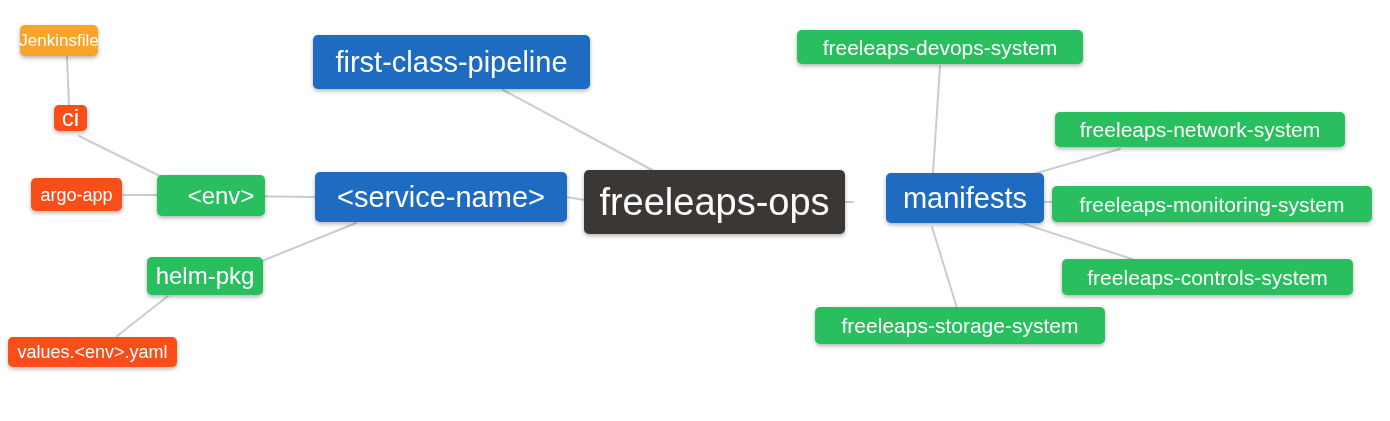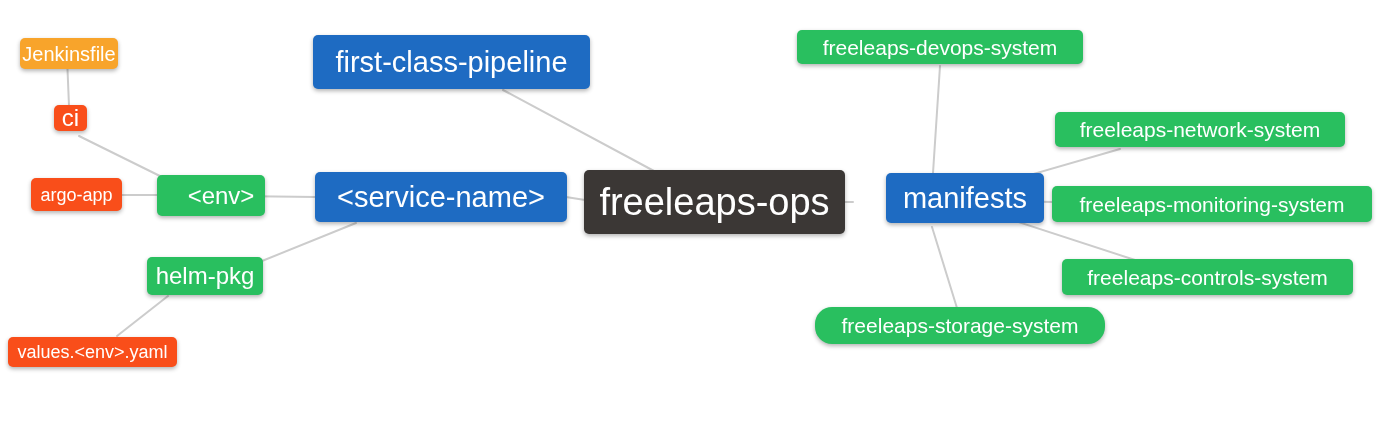--- a/index.html
+++ b/index.html
@@ -39,35 +39,35 @@
     cursor: pointer;
     line-height: 1;
     user-select: none;
   }
   .node.root   { background: var(--root_dark,   #3b3735); }
   .node.blue   { background: var(--branch_blue, #1e6bc2); }
   .node.green  { background: var(--leaf_green,  #29bf5f); }
   .node.red    { background: var(--leaf_red,    #f94e1a); }
   .node.orange { background: var(--leaf_orange, #f8a42b); }
 
-  #n-jenkinsfile { left: 20px;   top: 25px;  width: 98px;  height: 31px; font-size: 20px; margin-top: 13px; }
+  #n-jenkinsfile { left: 20px;   top: 25px;  width: 78px;  height: 31px; font-size: 17px; }
   #n-ci          { left: 54px;   top: 105px; width: 33px;  height: 26px; font-size: 24px; }
   #n-argo        { left: 31px;   top: 178px; width: 91px;  height: 33px; font-size: 18px; }
   #n-env         { left: 157px;  top: 175px; width: 88px;  height: 41px; font-size: 24px; padding-left: 20px; }
   #n-helm        { left: 147px;  top: 257px; width: 116px; height: 38px; font-size: 24px; }
   #n-values      { left: 8px;    top: 337px; width: 169px; height: 30px; font-size: 18px; }
   #n-pipeline    { left: 313px;  top: 35px;  width: 277px; height: 54px; font-size: 29px; }
   #n-service     { left: 315px;  top: 172px; width: 252px; height: 50px; font-size: 29px; }
   #n-ops         { left: 584px;  top: 170px; width: 261px; height: 64px; font-size: 38px; }
   #n-manifests   { left: 852px;  top: 173px; width: 158px; height: 50px; font-size: 29px; margin-left: 34px; }
   #n-devops      { left: 797px;  top: 30px;  width: 286px; height: 34px; font-size: 21px; }
   #n-network     { left: 1055px; top: 112px; width: 290px; height: 35px; font-size: 21px; }
   #n-monitoring  { left: 1052px; top: 186px; width: 320px; height: 36px; font-size: 21px; }
   #n-controls    { left: 1062px; top: 259px; width: 291px; height: 36px; font-size: 21px; }
-  #n-storage     { left: 815px;  top: 307px; width: 290px; height: 37px; font-size: 21px; border-radius: 17px; }
+  #n-storage     { left: 815px;  top: 307px; width: 290px; height: 37px; font-size: 21px; }
 </style>
 </head>
 <body>
 
 <div class="canvas">
 
   <svg class="edges" width="1390" height="421" viewBox="0 0 1390 421" aria-hidden="true">
     <line x1="67" y1="57" x2="69" y2="106"></line>
     <line x1="79" y1="136" x2="168" y2="180"></line>
     <line x1="122" y1="195" x2="158" y2="195"></line>

